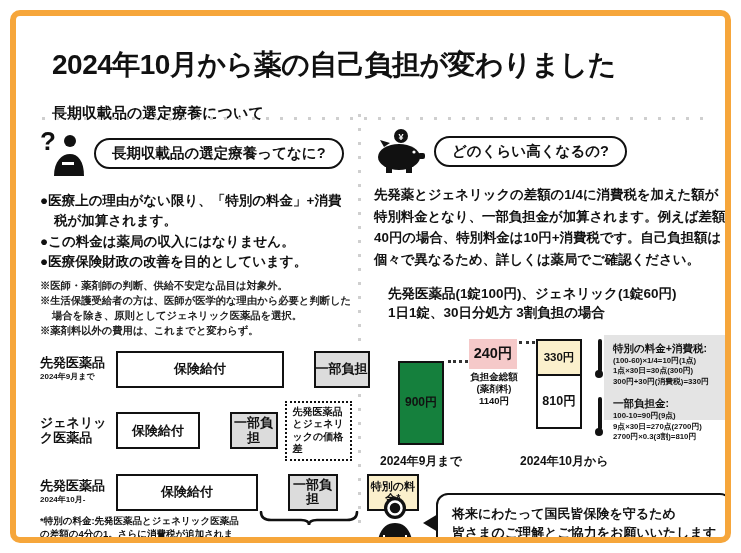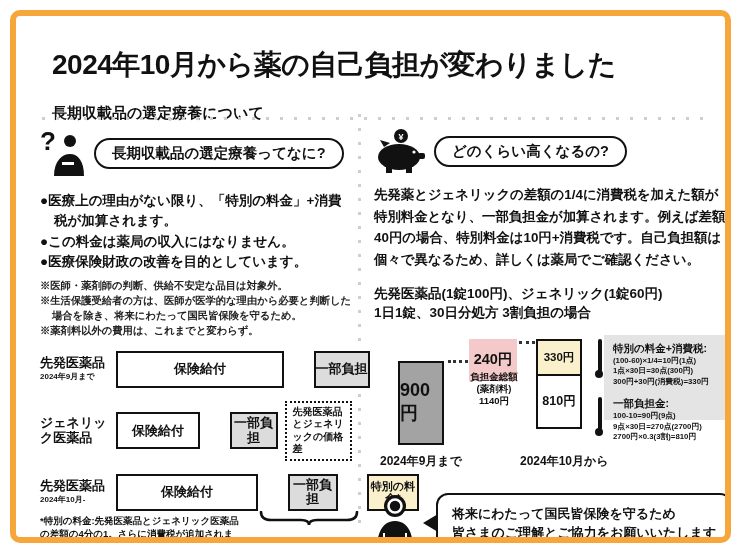--- a/index.html
+++ b/index.html
@@ -43,42 +43,42 @@
   .seg.cream { background:#FBF0CC; font-size:11px; }
   .dotted-box { border:2.5px dotted #111; margin-left:7px; padding:3px 6px; font-size:10px; font-weight:800;
                 line-height:1.25; display:flex; align-items:center; width:104px; }
   .dfoot { position:relative; height:58px; }
   .footnote { position:absolute; left:0; top:4px; width:208px; font-size:9.5px; font-weight:600; line-height:1.35; }
   .brace-wrap { position:absolute; left:218px; top:0; width:102px; text-align:center; }
   .brace-wrap svg { display:block; width:102px; height:14px; }
 
   
   .para { margin-top:10px; font-size:13.4px; font-weight:600; line-height:1.62; }
-  .case-hd { margin-top:14px; font-size:13.5px; font-weight:800; line-height:1.4; }
+  .case-hd { margin-top:14px; font-size:13.5px; font-weight:800; line-height:1.4;margin-left:14px; }
 
   .chart { position:relative; margin-top:10px; height:148px; }
-  .cbar { position:absolute; border:2.5px solid #111; background:#a3a3a3; display:flex; align-items:center;
-          justify-content:center; font-size:18px; font-weight:800; }
+  .cbar { position:absolute; border:2.5px solid #111; background:#15803d; display:flex; align-items:center;
+          justify-content:center; font-size:12px; font-weight:800; }
   .stack { position:absolute; display:flex; flex-direction:column; }
   .stack .top { border:2.5px solid #111; background:#FBF0CC; display:flex; align-items:center; justify-content:center;
                 font-size:11.5px; font-weight:800; }
   .stack .bot { border:2.5px solid #111; border-top:none; background:#fff; display:flex; align-items:center;
                 justify-content:center; font-size:12.5px; font-weight:800; }
   .pinkbox { position:absolute; background:#F5C9C9; display:flex; align-items:center; justify-content:center;
              font-size:14.5px; font-weight:800; }
   .cdots { position:absolute; border-top:3.5px dotted #333; }
   .csub { position:absolute; font-size:9.5px; font-weight:800; text-align:center; line-height:1.3; }
   .cxlab { position:absolute; font-size:12px; font-weight:800; white-space:nowrap; }
   .panel { position:absolute; left:230px; top:2px; width:122px; height:85px; background:#E4E4E4; padding:7px 9px; }
   .panel .ptitle { font-size:10.5px; font-weight:800; }
   .panel .pline { font-size:7.8px; font-weight:600; line-height:1.35; }
   .panel .gap { height:10px; }
   .connector { position:absolute; width:10px; height:40px; }
 
-  .footer { margin-top:12px; display:flex; align-items:flex-start; }
+  .footer { margin-top:12px; display:flex; align-items:center; }
   .bubble { position:relative; margin-left:20px; border:2.5px solid #111; border-radius:12px;
             padding:9px 14px; font-size:13px; font-weight:800; line-height:1.5; white-space:nowrap; }
   .bubble .tri { position:absolute; left:-15px; top:50%; transform:translateY(-50%); width:0; height:0;
                  border-top:9px solid transparent; border-bottom:9px solid transparent; border-right:15px solid #111; }
   .icon svg { display:block; }
 </style>
 </head>
 <body>
 
 <div class="frame">
@@ -105,21 +105,21 @@
     </div>
 
     <div class="bullets">
       <div class="bullet">●医療上の理由がない限り、「特別の料金」+消費税が加算されます。</div>
       <div class="bullet">●この料金は薬局の収入にはなりません。</div>
       <div class="bullet">●医療保険財政の改善を目的としています。</div>
     </div>
 
     <div class="notes">
       <div class="note">※医師・薬剤師の判断、供給不安定な品目は対象外。</div>
-      <div class="note">※生活保護受給者の方は、医師が医学的な理由から必要と判断した場合を除き、将来にわたって国民皆保険を守るため。</div>
+      <div class="note">※生活保護受給者の方は、医師が医学的な理由から必要と判断した場合を除き、原則としてジェネリック医薬品を選択。</div>
       <div class="note">※薬剤料以外の費用は、これまでと変わらず。</div>
     </div>
 
     <div class="diagram">
 
       <div class="drow">
         <div class="dlabel">
           <div class="nm">先発医薬品</div>
           <div class="sb">2024年9月まで</div>
         </div>
@@ -185,21 +185,21 @@
 
     <div class="case-hd">
       <div>先発医薬品(1錠100円)、ジェネリック(1錠60円)</div>
       <div>1日1錠、30日分処方 3割負担の場合</div>
     </div>
 
     <div class="chart">
       <div class="cbar" style="left:24px; top:28px; width:46px; height:84px;">900円</div>
       <div class="cdots" style="left:74px; top:27px; width:20px;"></div>
 
-      <div class="pinkbox" style="left:95px; top:6px; width:48px; height:42px;">240円</div>
+      <div class="pinkbox" style="left:95px; top:6px; width:48px; height:30px;">240円</div>
       <div class="csub" style="left:78px; top:38px; width:84px;">
         <div>負担金総額</div>
         <div>(薬剤料)</div>
         <div>1140円</div>
       </div>
       <div class="cdots" style="left:145px; top:8px; width:16px;"></div>
 
       <div class="stack" style="left:162px; top:6px; width:46px;">
         <div class="top" style="height:37px">330円</div>
         <div class="bot" style="height:53px">810円</div>

